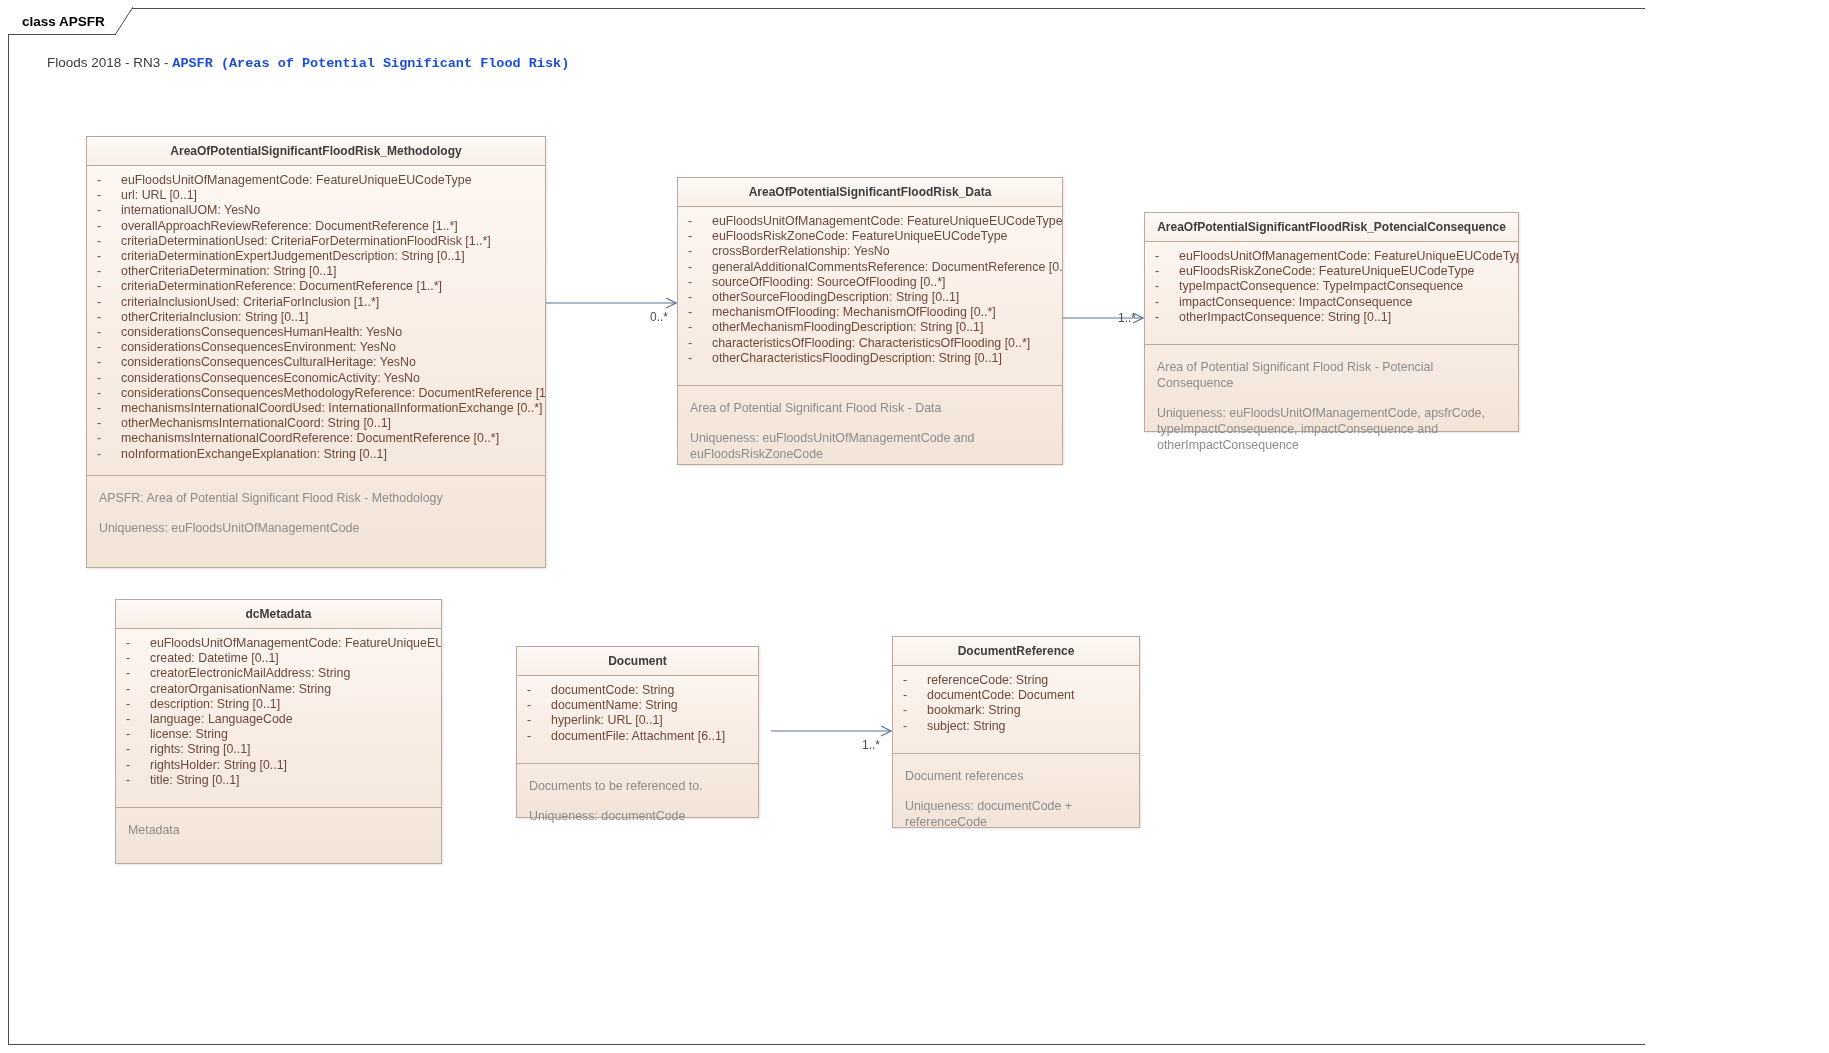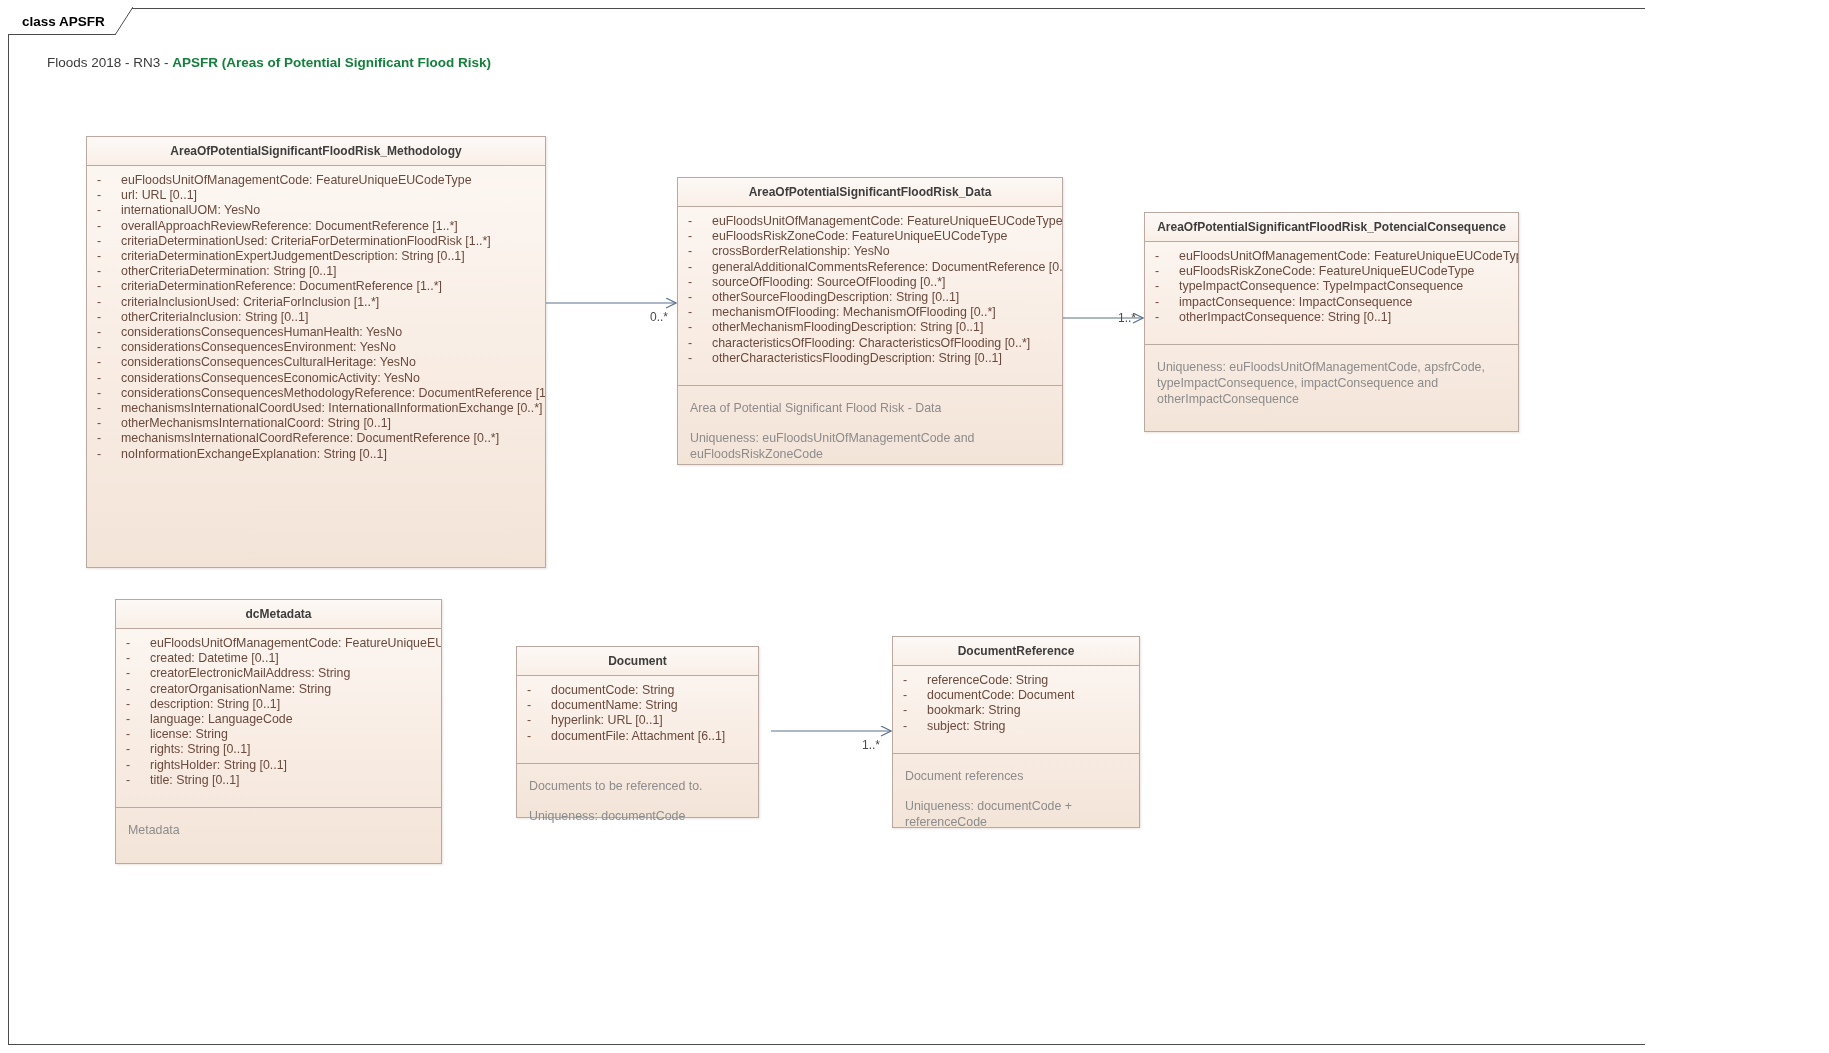--- a/index.html
+++ b/index.html
@@ -61,21 +61,21 @@
   #frame-tab .tab-corner svg { display: block; }
 
   #diagram-title {
     position: absolute;
     left: 47px;
     top: 55px;
     font-size: 13.5px;
     color: #3b3b3b;
     white-space: nowrap;
   }
-  #diagram-title b { color: #15803d; }
+  #diagram-title b { color: #1d4ed8; font-family: Liberation Mono, monospace; }
 
   
   .uml-class {
     position: absolute;
     box-sizing: border-box;
     border: 1px solid #b9a9a0;
     background: linear-gradient(to bottom, #fdf8f4 0%, #f8ece3 55%, #f3e4d8 100%);
     box-shadow: 1px 1px 2px rgba(120,100,90,0.18);
   }
   .uml-head {
@@ -253,20 +253,24 @@
         </div>
       <div class="attr-row">
           <span class="attr-vis">-</span>
           <span class="attr-txt">mechanismsInternationalCoordReference: DocumentReference [0..*]</span>
         </div>
       <div class="attr-row">
           <span class="attr-vis">-</span>
           <span class="attr-txt">noInformationExchangeExplanation: String [0..1]</span>
         </div>
     </div>
+    <div class="uml-notes">
+      <div class="note-line">APSFR: Area of Potential Significant Flood Risk - Methodology</div>
+      <div class="note-line">Uniqueness: euFloodsUnitOfManagementCode</div>
+    </div>
   </div>
 
   <div class="uml-class" style="left:677px; top:177px; width:386px; height:288px;">
     <div class="uml-head">AreaOfPotentialSignificantFloodRisk_Data</div>
     <div class="uml-attrs" style="height:163px;">
       <div class="attr-row">
           <span class="attr-vis">-</span>
           <span class="attr-txt">euFloodsUnitOfManagementCode: FeatureUniqueEUCodeType</span>
         </div>
       <div class="attr-row">
@@ -330,20 +334,21 @@
       <div class="attr-row">
           <span class="attr-vis">-</span>
           <span class="attr-txt">impactConsequence: ImpactConsequence</span>
         </div>
       <div class="attr-row">
           <span class="attr-vis">-</span>
           <span class="attr-txt">otherImpactConsequence: String [0..1]</span>
         </div>
     </div>
     <div class="uml-notes">
+      <div class="note-line">Area of Potential Significant Flood Risk - Potencial Consequence</div>
       <div class="note-line">Uniqueness: euFloodsUnitOfManagementCode, apsfrCode, typeImpactConsequence, impactConsequence and otherImpactConsequence</div>
     </div>
   </div>
 
   <div class="uml-class" style="left:115px; top:599px; width:327px; height:265px;">
     <div class="uml-head">dcMetadata</div>
     <div class="uml-attrs" style="height:163px;">
       <div class="attr-row">
           <span class="attr-vis">-</span>
           <span class="attr-txt">euFloodsUnitOfManagementCode: FeatureUniqueEUCodeType</span>

